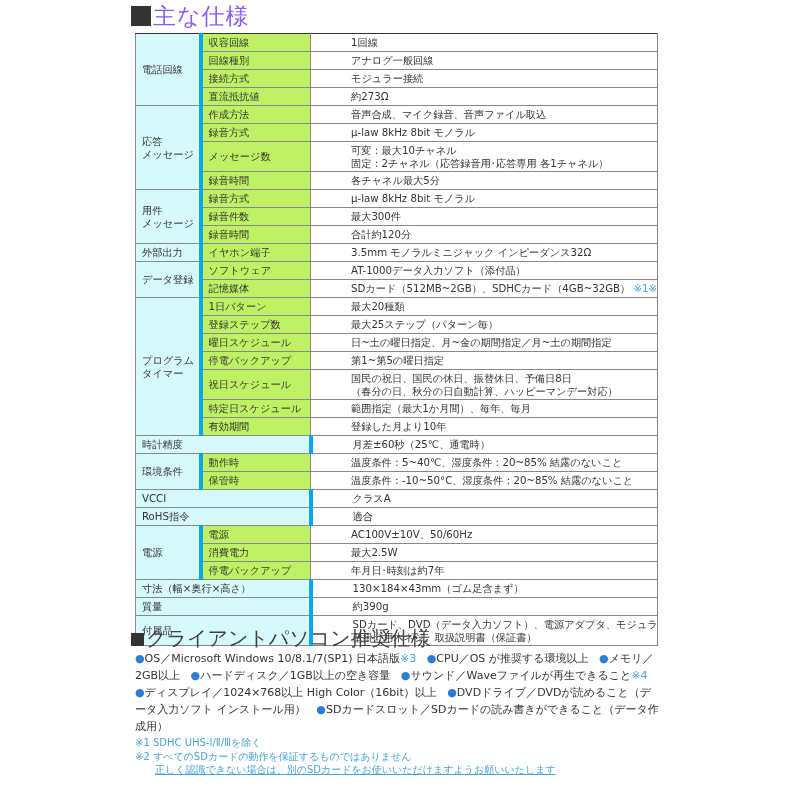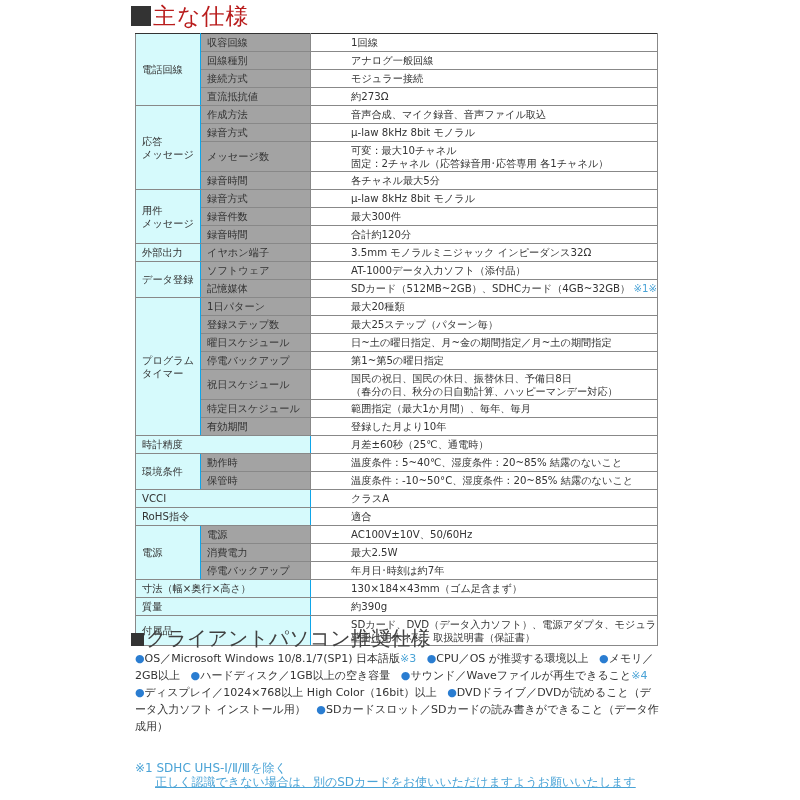--- a/index.html
+++ b/index.html
@@ -1,34 +1,34 @@
 <!DOCTYPE html>
 <html><head>
 <meta charset="utf-8">
 <style>
   html, body { margin:0; padding:0; background:#ffffff; }
   body { width:800px; height:800px; position:relative; overflow:hidden;
          font-family:"DejaVu Sans","Liberation Sans",sans-serif; color:#333; }
   .title { position:absolute; left:131px; top:2px; font-size:23px; line-height:28px;
-           color:#b91c1c; letter-spacing:1px; white-space:nowrap; }
+           color:#8b5cf6; letter-spacing:1px; white-space:nowrap; }
   .title .sq { display:inline-block; width:20px; height:20px; background:#333; vertical-align:-2px; margin-right:2px; }
   table.spec { position:absolute; left:135px; top:33px; width:523px; border-collapse:collapse;
                border:1.5px solid #333; font-size:10.2px; table-layout:fixed; }
   table.spec td { border:1px solid #888; padding:0 6px; height:17px; line-height:13px; vertical-align:middle; white-space:nowrap; overflow:hidden; }
-  table.spec td.g { background:#d6fafc; border-right:1px solid #0ea5e9; }
-  table.spec td.l { background:#a3a3a3; }
+  table.spec td.g { background:#d6fafc; border-right:4px solid #0ea5e9; }
+  table.spec td.l { background:#bef264; }
   table.spec td.v { background:#ffffff;padding-left:40px; }
   table.spec td.tall { height:29px; }
   table.spec tr.grp td { border-top:1px solid #333; }
   .note-ref { color:#4aa3d6; }
   .sub { position:absolute; left:131px; top:628px; font-size:20px; line-height:20px; color:#404040; white-space:nowrap; }
   .sub .sq { display:inline-block; width:13px; height:13px; background:#333; vertical-align:-1px; margin-right:2px; }
   .rec { position:absolute; left:135px; top:650px; width:525px; font-size:11px; line-height:17px; color:#333; }
   .rec .dot { color:#2a7dd1; }
-  .notes { position:absolute; left:135px; top:762px; width:530px; font-size:12px; line-height:13.5px; color:#4aa3d6; }
+  .notes { position:absolute; left:135px; top:736px; width:530px; font-size:10px; line-height:13.5px; color:#4aa3d6; }
   .notes .indent { padding-left:20px;text-decoration:underline; }
 </style>
 </head>
 <body>
 
 <div class="title"><span class="sq"></span><span>主な仕様</span></div>
 
 <table class="spec">
   <colgroup>
       <col style="width:65px">
@@ -215,14 +215,15 @@
   <span><span class="dot">●</span><span>メモリ／2GB以上</span></span>&nbsp;&nbsp;
   <span><span class="dot">●</span><span>ハードディスク／1GB以上の空き容量</span></span>&nbsp;&nbsp;
   <span><span class="dot">●</span><span>サウンド／Waveファイルが再生できること</span><span class="note-ref">※4</span></span>&nbsp;&nbsp;
   <span><span class="dot">●</span><span>ディスプレイ／1024×768以上 High Color（16bit）以上</span></span>&nbsp;&nbsp;
   <span><span class="dot">●</span><span>DVDドライブ／DVDが読めること（データ入力ソフト インストール用）</span></span>&nbsp;&nbsp;
   <span><span class="dot">●</span><span>SDカードスロット／SDカードの読み書きができること（データ作成用）</span></span>
 </div>
 
 <div class="notes">
   <div>※1 SDHC UHS-Ⅰ/Ⅱ/Ⅲを除く</div>
+  <div>※2 すべてのSDカードの動作を保証するものではありません</div>
   <div class="indent">正しく認識できない場合は、別のSDカードをお使いいただけますようお願いいたします</div>
 </div>
 
 </body></html>

